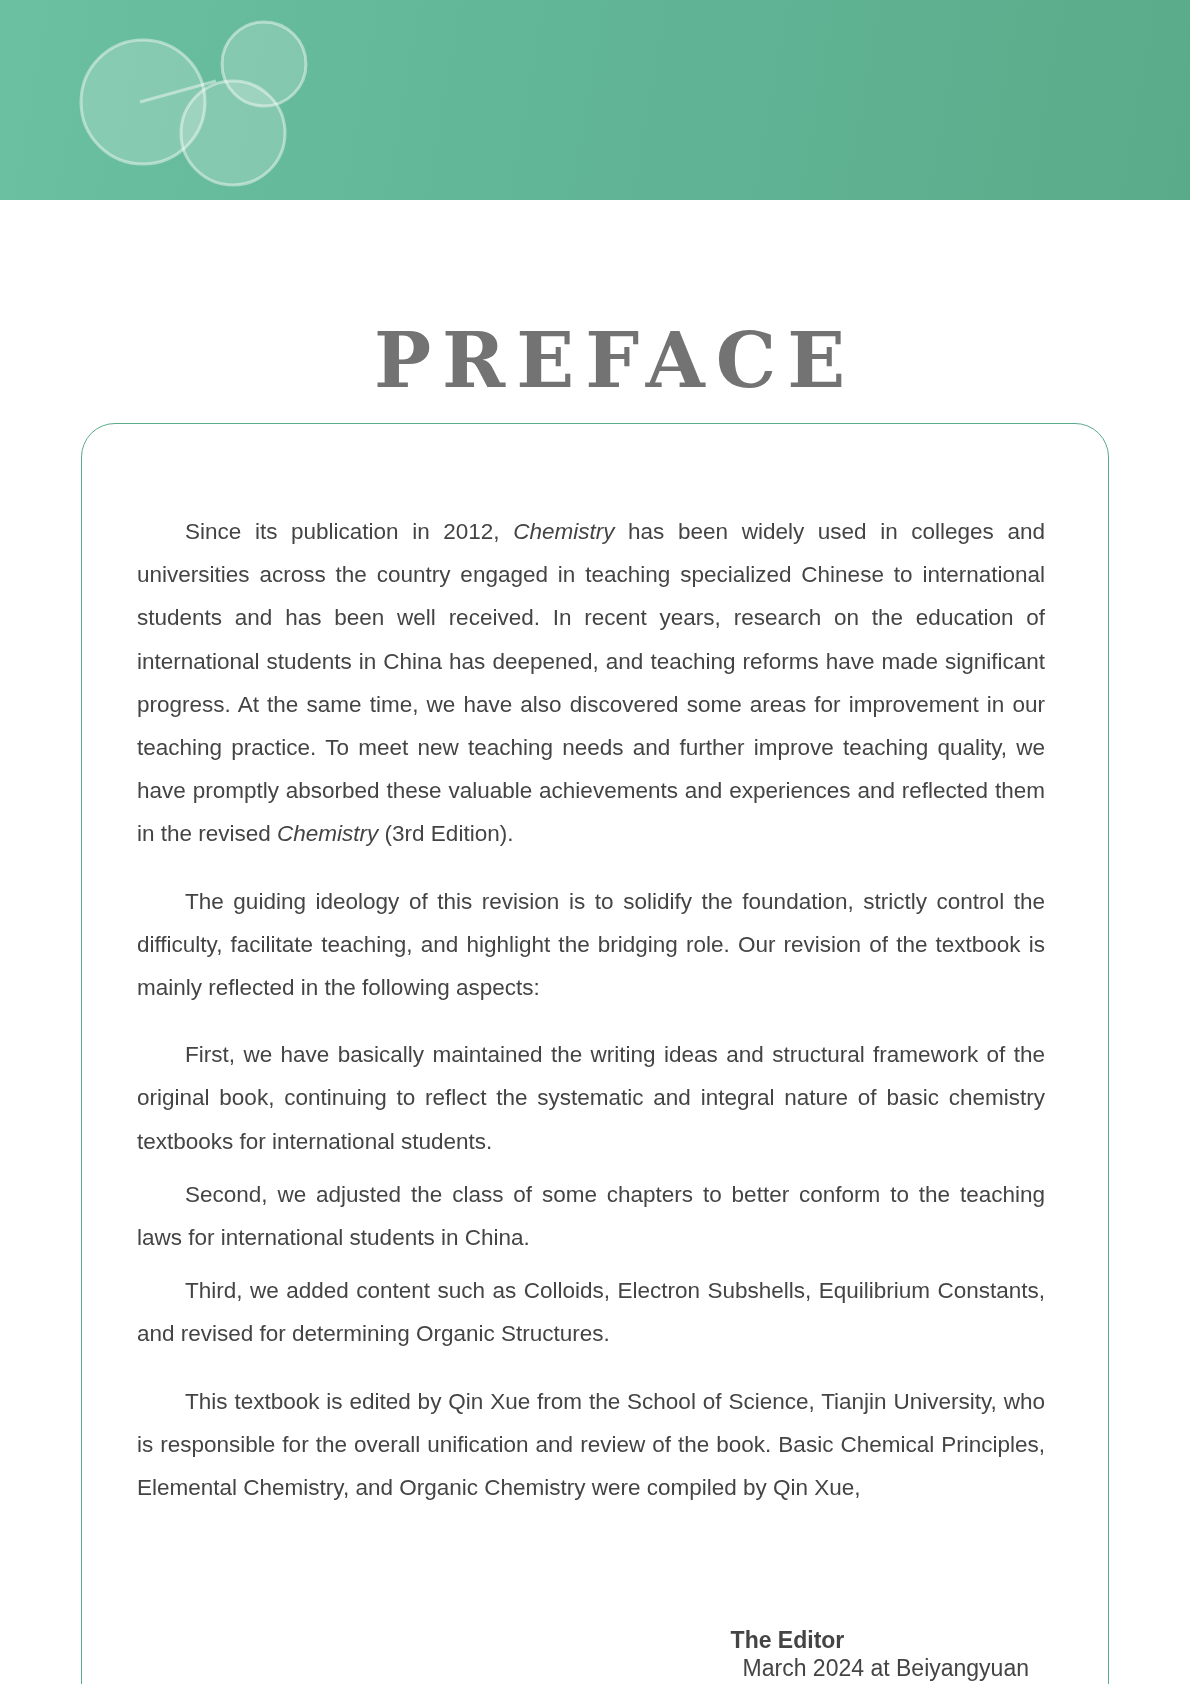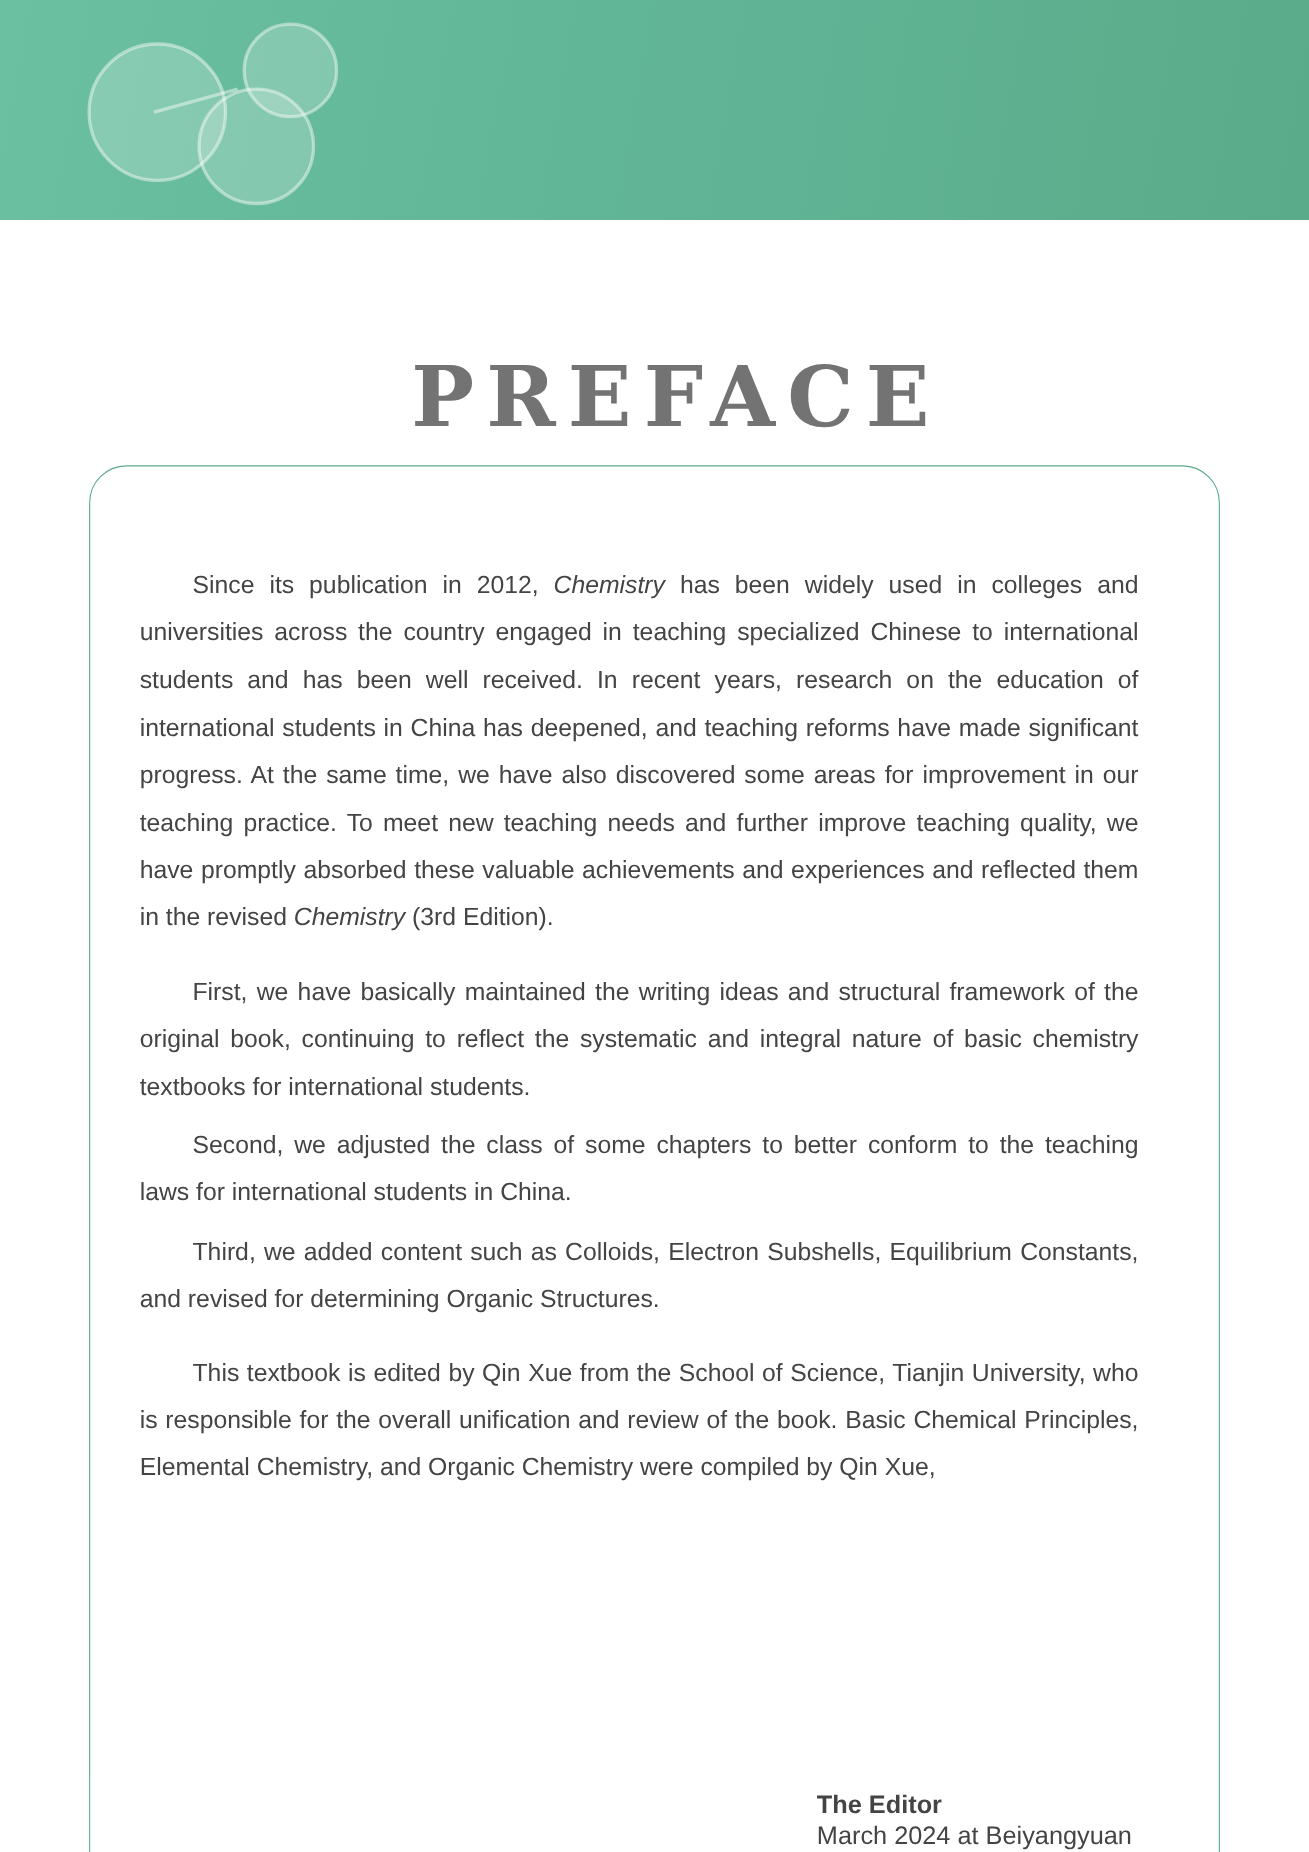--- a/index.html
+++ b/index.html
@@ -6,48 +6,49 @@
   body { width:1190px; height:1684px; position:relative; overflow:hidden;
          font-family:"Liberation Sans", sans-serif; color:#444444; }
   .banner { position:absolute; left:0; top:0; width:1190px; height:200px;
             background:linear-gradient(100deg,#6bc0a1 0%,#62b698 45%,#5aab89 100%); }
   .banner svg { position:absolute; left:0; top:0; }
   .title { position:absolute; left:0; top:272px; width:1190px; text-align:center;
            font-family:"DejaVu Serif", serif; font-weight:bold; font-size:76px;
            letter-spacing:11px; color:#737373; line-height:1;padding-left:20px; }
   .card { position:absolute; left:81px; top:423px; width:1028px; height:1320px;
           border:1.5px solid #5aab89; border-radius:34px; box-sizing:border-box; }
-  .body-text { position:absolute; left:127px; top:510px; width:908px;
+  .body-text { position:absolute; left:137px; top:510px; width:908px;
                font-size:22.5px; line-height:43.2px; text-align:justify; color:#444; }
   .body-text p { margin:0; text-indent:48px; }
   .body-text p.gap-lg { margin-top:24px; }
   .body-text p.gap-sm { margin-top:10px; }
   .body-text em { font-style:italic; }
   .signature { position:absolute; right:161px; top:1626px; text-align:left; color:#444; }
   .sig-name { font-weight:bold; font-size:23px; line-height:28px; }
-  .sig-date { font-size:23px; line-height:28px; }
+  .sig-date { font-size:23px; line-height:28px;margin-left:12px; }
 </style>
 </head>
 <body>
 
 <div class="banner">
   <svg width="400" height="200" viewBox="0 0 400 200">
     <circle cx="143" cy="102" r="62" fill="rgba(255,255,255,0.2)" stroke="rgba(255,255,255,0.45)" stroke-width="3"></circle>
     <circle cx="264" cy="64" r="42" fill="rgba(255,255,255,0.2)" stroke="rgba(255,255,255,0.45)" stroke-width="3"></circle>
     <circle cx="233" cy="133" r="52" fill="rgba(255,255,255,0.2)" stroke="rgba(255,255,255,0.45)" stroke-width="3"></circle>
     <line x1="140" y1="102" x2="216" y2="81" stroke="rgba(255,255,255,0.45)" stroke-width="3"></line>
   </svg>
 </div>
 
 <h1 class="title">PREFACE</h1>
 
 <div class="card"></div>
 
 <div class="body-text">
   <p><span>Since its publication in 2012, </span><em>Chemistry</em><span> has been widely used in colleges and universities across the country engaged in teaching specialized Chinese to international students and has been well received. In recent years, research on the education of international students in China has deepened, and teaching reforms have made significant progress. At the same time, we have also discovered some areas for improvement in our teaching practice. To meet new teaching needs and further improve teaching quality, we have promptly absorbed these valuable achievements and experiences and reflected them in the revised </span><em>Chemistry</em><span> (3rd Edition).</span></p>
+  <p class="gap-lg"><span>The guiding ideology of this revision is to solidify the foundation, strictly control the difficulty, facilitate teaching, and highlight the bridging role. Our revision of the textbook is mainly reflected in the following aspects:</span></p>
   <p class="gap-lg"><span>First, we have basically maintained the writing ideas and structural framework of the original book, continuing to reflect the systematic and integral nature of basic chemistry textbooks for international students.</span></p>
   <p class="gap-sm"><span>Second, we adjusted the class of some chapters to better conform to the teaching laws for international students in China.</span></p>
   <p class="gap-sm"><span>Third, we added content such as Colloids, Electron Subshells, Equilibrium Constants, and revised for determining Organic Structures.</span></p>
   <p class="gap-lg"><span>This textbook is edited by Qin Xue from the School of Science, Tianjin University, who is responsible for the overall unification and review of the book. Basic Chemical Principles, Elemental Chemistry, and Organic Chemistry were compiled by Qin Xue,</span></p>
 </div>
 
 <div class="signature">
   <div class="sig-name">The Editor</div>
   <div class="sig-date">March 2024 at Beiyangyuan</div>
 </div>

